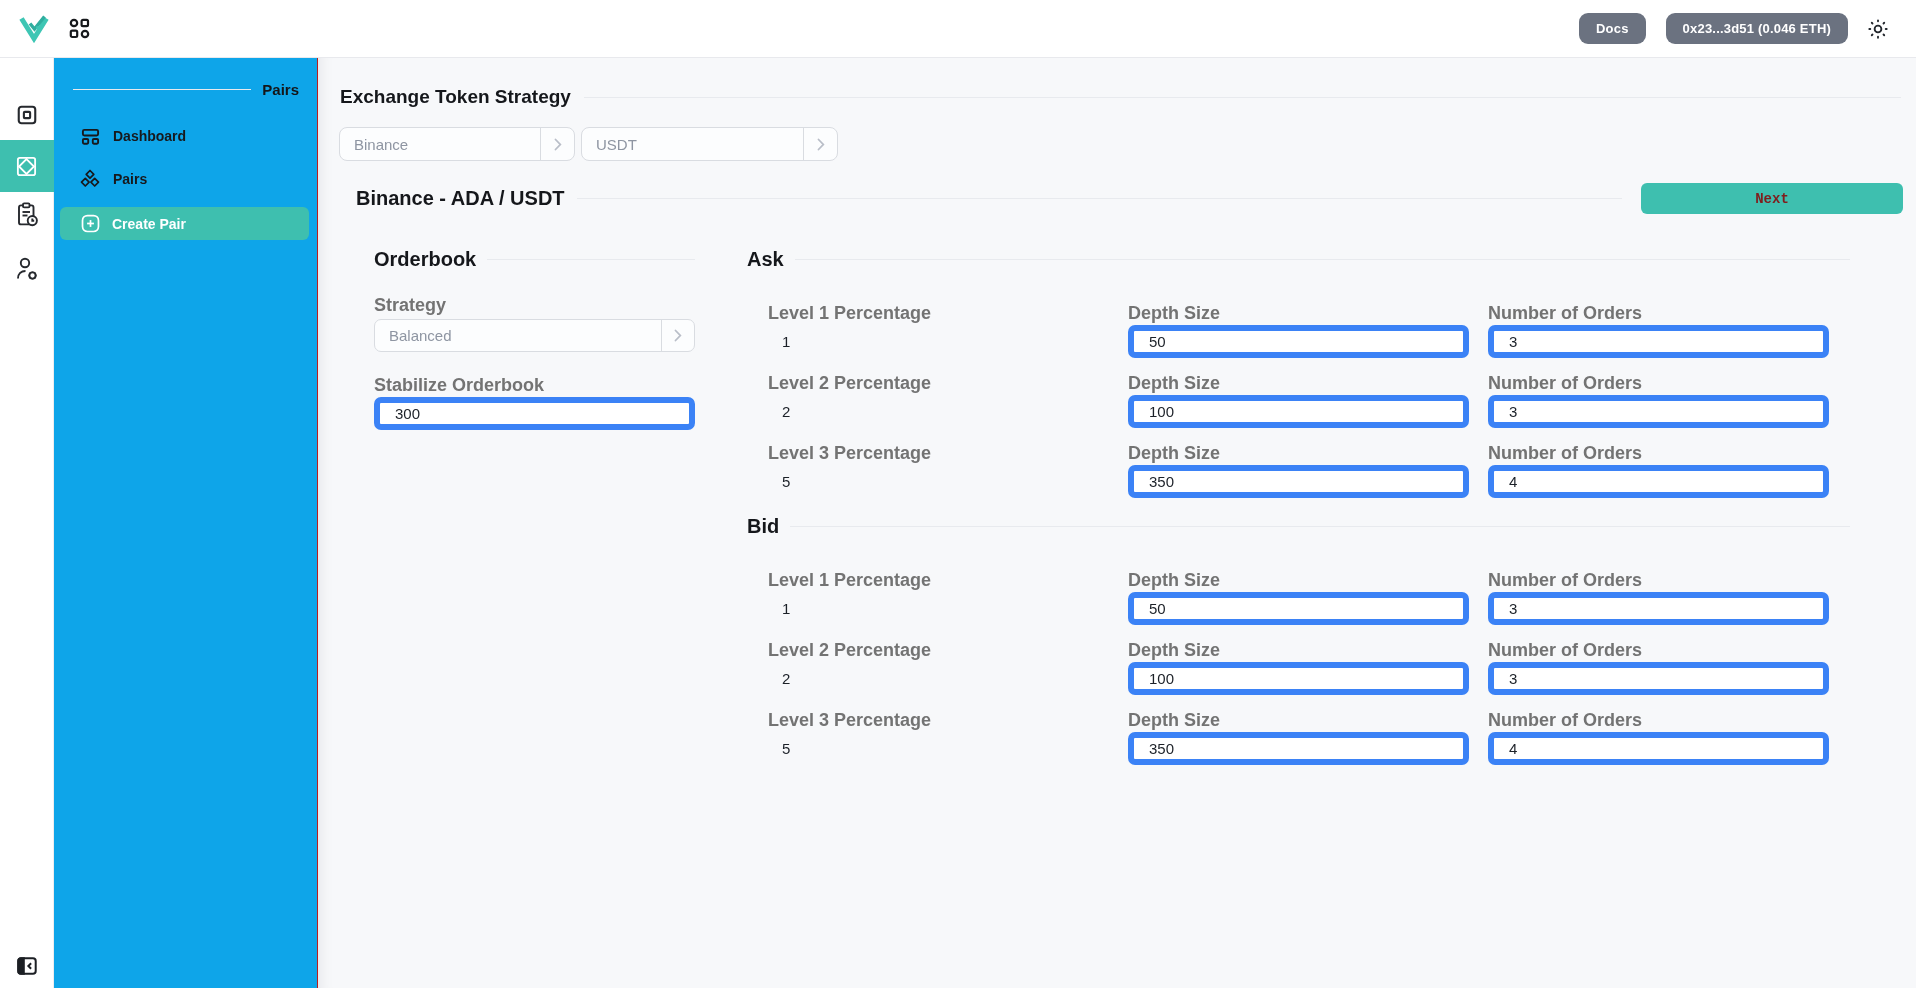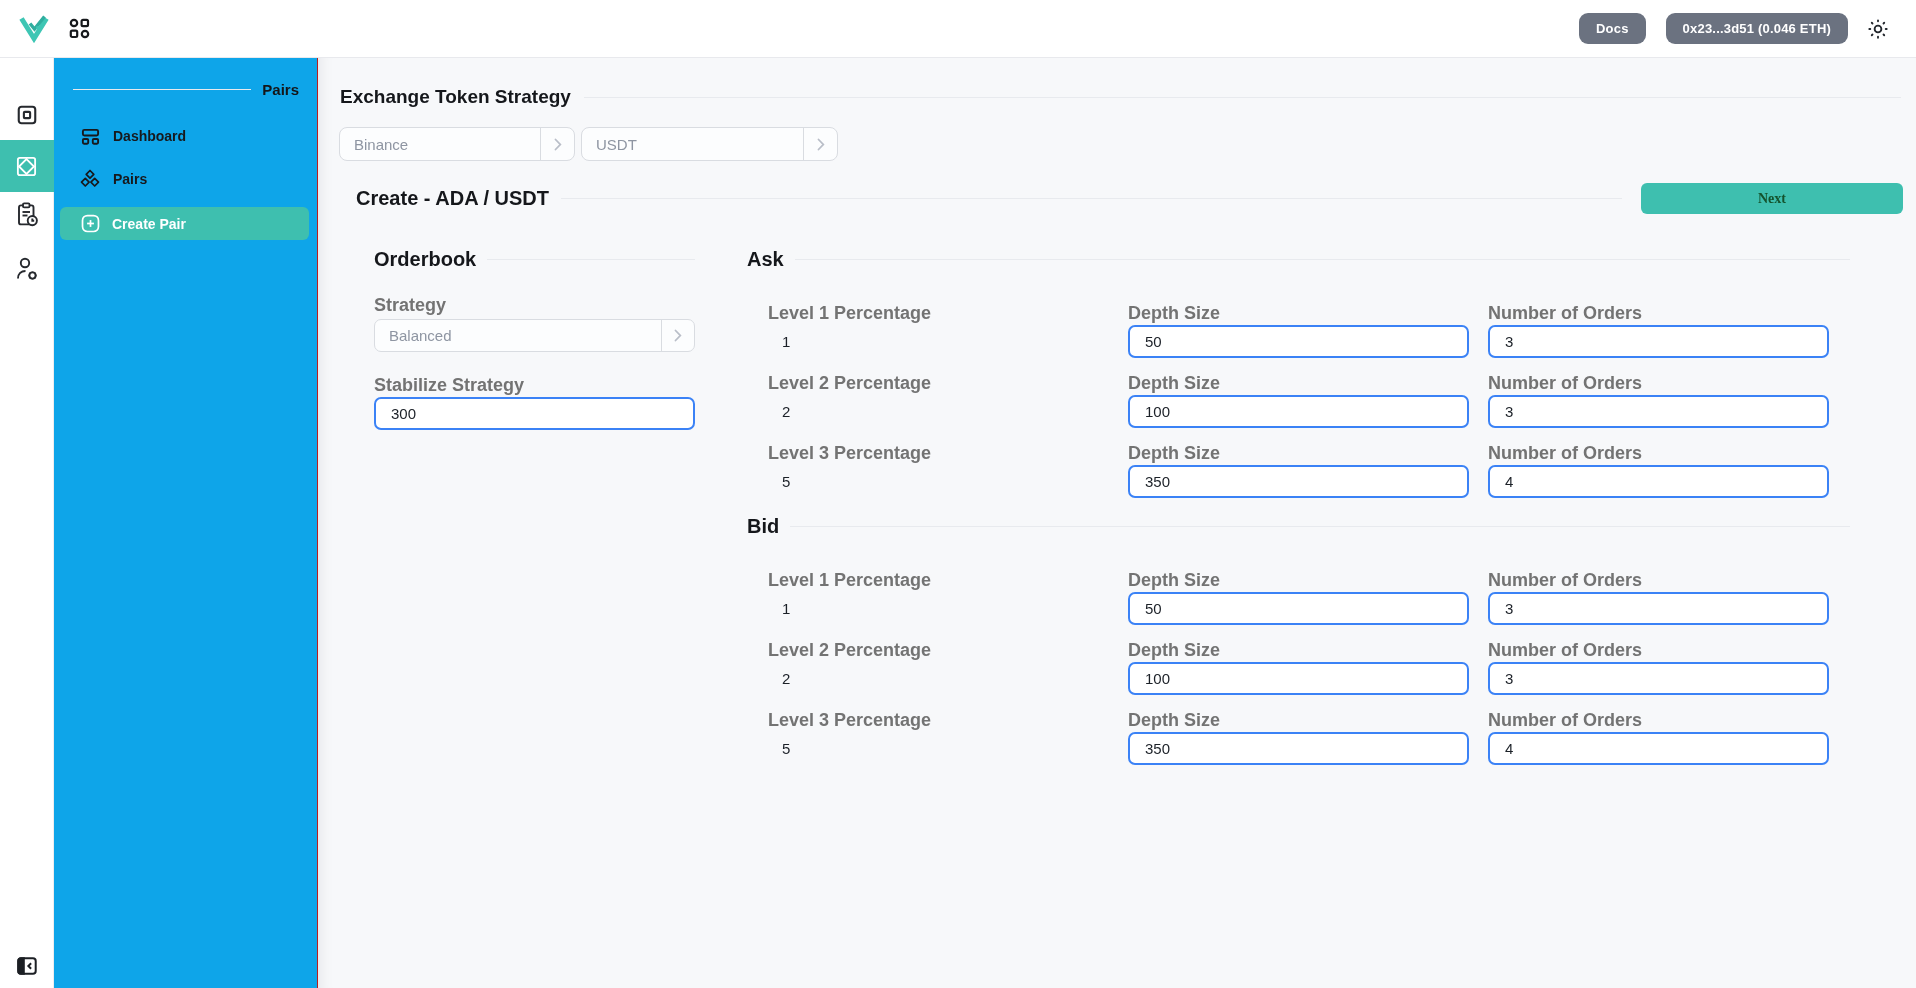--- a/index.html
+++ b/index.html
@@ -89,33 +89,33 @@
   .select-chev {
     width:34px; align-self:stretch; border-left:1px solid #d9dce1;
     display:flex; align-items:center; justify-content:center; color:#b9bec8;
   }
 
   .pair-row { position:absolute; left:38px; top:125px; right:13px; display:flex; align-items:center; }
   .pair-title { font-size:20px; font-weight:700; color:#15171b; white-space:nowrap; }
   .pair-row .hline { margin:0 19px 0 12px; }
   .next-btn {
     width:262px; height:31px; border:none; border-radius:6px;
-    color:#14532d; font-size:14px; font-weight:700; font-family:Liberation Serif, serif; cursor:pointer;
+    color:#7f1d1d; font-size:14px; font-weight:700; font-family:Liberation Mono, monospace; cursor:pointer;
   }
 
   .form { position:absolute; left:56px; top:188px; right:66px; display:flex; gap:52px; }
   .left-col { width:321px; flex:none; }
   .right-col { flex:1; }
   .sec-head { display:flex; align-items:center; height:26px; }
   .sec-head h2 { font-size:20px; font-weight:700; color:#15171b; white-space:nowrap; }
   .sec-head .hline { margin-left:11px; }
 
   .field-label { font-size:18px; font-weight:700; color:#737373; height:17px; }
   .text-input {
-    height:33px; width:100%; border:2px solid #3b82f6; border-radius:7px;
+    height:33px; width:100%; border:6px solid #3b82f6; border-radius:7px;
     background:#fff; font-size:15px; color:#1c2128; padding:0 15px; font-family:inherit;
   }
   .left-col .field-label.mt1 { margin-top:23px; }
   .left-col .select-box { margin-top:7px; width:321px; height:33px; border-radius:7px; }
   .left-col .select-chev { width:33px; }
   .left-col .text-input { margin-top:5px; }
 
   .rows { margin:31px 0 0 21px; }
   .lvl-row { display:grid; grid-template-columns:341px 341px 341px; column-gap:19px; margin-bottom:15px; }
   .cell .field-label { margin-bottom:5px; }
@@ -256,42 +256,42 @@
       <span class="select-value">USDT</span>
       <span class="select-chev">
         <svg width="8" height="13" viewBox="0 0 8 13" fill="none" stroke="currentColor" stroke-width="1.8" stroke-linecap="round">
             <path d="M1.5 1.5 L6.3 6.5 L1.5 11.5"></path>
           </svg>
       </span>
     </div>
   </div>
 
   <div class="pair-row">
-    <h2 class="pair-title">Create - ADA / USDT</h2>
+    <h2 class="pair-title">Binance - ADA / USDT</h2>
     <div class="hline"></div>
     <button class="next-btn" style="background:#3EBFAF">Next</button>
   </div>
 
   <div class="form">
 
     <div class="left-col">
       <div class="sec-head">
         <h2>Orderbook</h2>
         <div class="hline"></div>
       </div>
       <div class="field-label mt1">Strategy</div>
       <div class="select-box">
         <span class="select-value">Balanced</span>
         <span class="select-chev">
           <svg width="8" height="13" viewBox="0 0 8 13" fill="none" stroke="currentColor" stroke-width="1.8" stroke-linecap="round">
               <path d="M1.5 1.5 L6.3 6.5 L1.5 11.5"></path>
             </svg>
         </span>
       </div>
-      <div class="field-label mt1">Stabilize Strategy</div>
+      <div class="field-label mt1">Stabilize Orderbook</div>
       <input class="text-input" value="300" style="">
     </div>
 
     <div class="right-col">
 
       <div class="sec-head">
         <h2>Ask</h2>
         <div class="hline"></div>
       </div>
 

